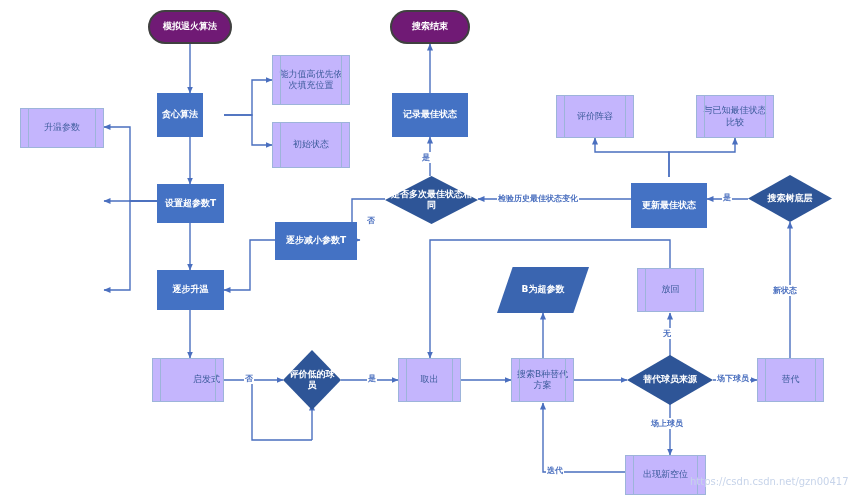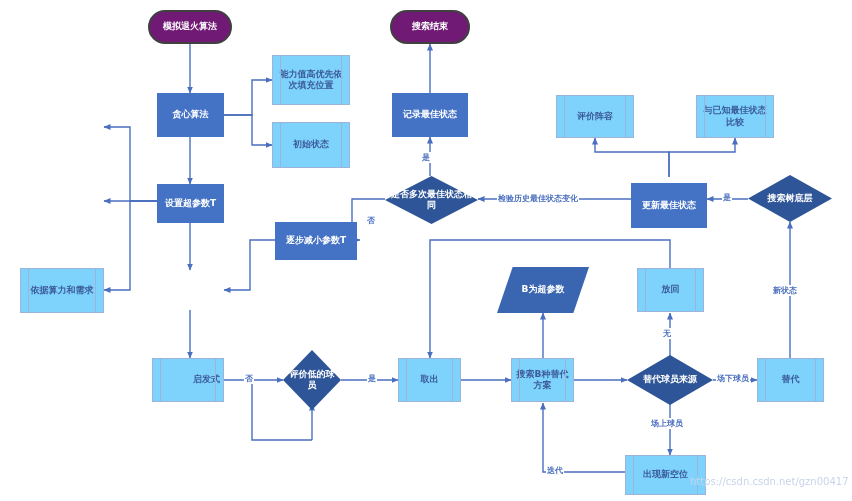--- a/index.html
+++ b/index.html
@@ -8,21 +8,21 @@
   #canvas{position:relative;width:852px;height:501px;background:#ffffff;overflow:hidden;}
   svg.wires{position:absolute;left:0;top:0;width:852px;height:501px;pointer-events:none;}
 
   .node{position:absolute;box-sizing:border-box;display:flex;align-items:center;
         justify-content:center;text-align:center;line-height:1.25;}
   .node .txt{display:block;padding:0 3px;}
 
   
   .fill{background:#4472C4;border:1px solid #4472C4;color:#ffffff;font-size:9px;font-weight:600;}
   
-  .pre{background:#7dd3fc;border:1px solid #9DB4DA;color:#3C5B9B;font-size:9px;font-weight:700;}
+  .pre{background:#c4b5fd;border:1px solid #9DB4DA;color:#3C5B9B;font-size:9px;font-weight:400;}
   .pre::before,.pre::after{content:"";position:absolute;top:0;bottom:0;width:0;
         border-left:1px solid #9DB4DA;}
   .pre::before{left:7px;}
   .pre::after{right:7px;}
   
   .pill{background:#701a75;border:2px solid #404040;color:#ffffff;border-radius:999px;
         font-size:9px;font-weight:600;}
 
   
   .dia{color:#ffffff;font-size:9px;font-weight:600;}
@@ -111,42 +111,45 @@
     <g fill="none" stroke="#4A6FBF" stroke-width="1.4">
 
       <path d="M252,380 L252,440 L312,440"></path>
     </g>
   </svg>
 
   <div class="node pill" style="left:148px;top:10px;width:84px;height:34px;">
     <span class="txt">模拟退火算法</span>
   </div>
 
-  <div class="node fill" style="left:157px;top:93px;width:67px;height:44px;">
+  <div class="node fill" style="left:157px;top:93px;width:46px;height:44px;">
     <span class="txt">贪心算法</span>
   </div>
 
   <div class="node pre" style="left:272px;top:55px;width:78px;height:50px;">
     <span class="txt">能力值高优先依次填充位置</span>
   </div>
 
   <div class="node pre" style="left:272px;top:122px;width:78px;height:46px;">
     <span class="txt">初始状态</span>
   </div>
 
   <div class="node fill" style="left:157px;top:184px;width:67px;height:39px;">
     <span class="txt">设置超参数T</span>
   </div>
 
-
-
-  <div class="node pre" style="left:20px;top:268px;width:84px;height:45px;">
-    <span class="txt">依据算力和需求</span>
-  </div>
-
+  <div class="node pre" style="left:20px;top:108px;width:84px;height:40px;">
+    <span class="txt">升温参数</span>
+  </div>
+
+
+
+  <div class="node fill" style="left:157px;top:270px;width:67px;height:40px;">
+    <span class="txt">逐步升温</span>
+  </div>
 
   <div class="node pre" style="left:152px;top:358px;width:72px;height:44px;justify-content:flex-end;">
     <span class="txt">启发式</span>
   </div>
 
   <div class="node dia" style="left:283px;top:350px;width:58px;height:60px;">
     <span class="shape"></span>
     <span class="txt">评价低的球员</span>
   </div>
 

